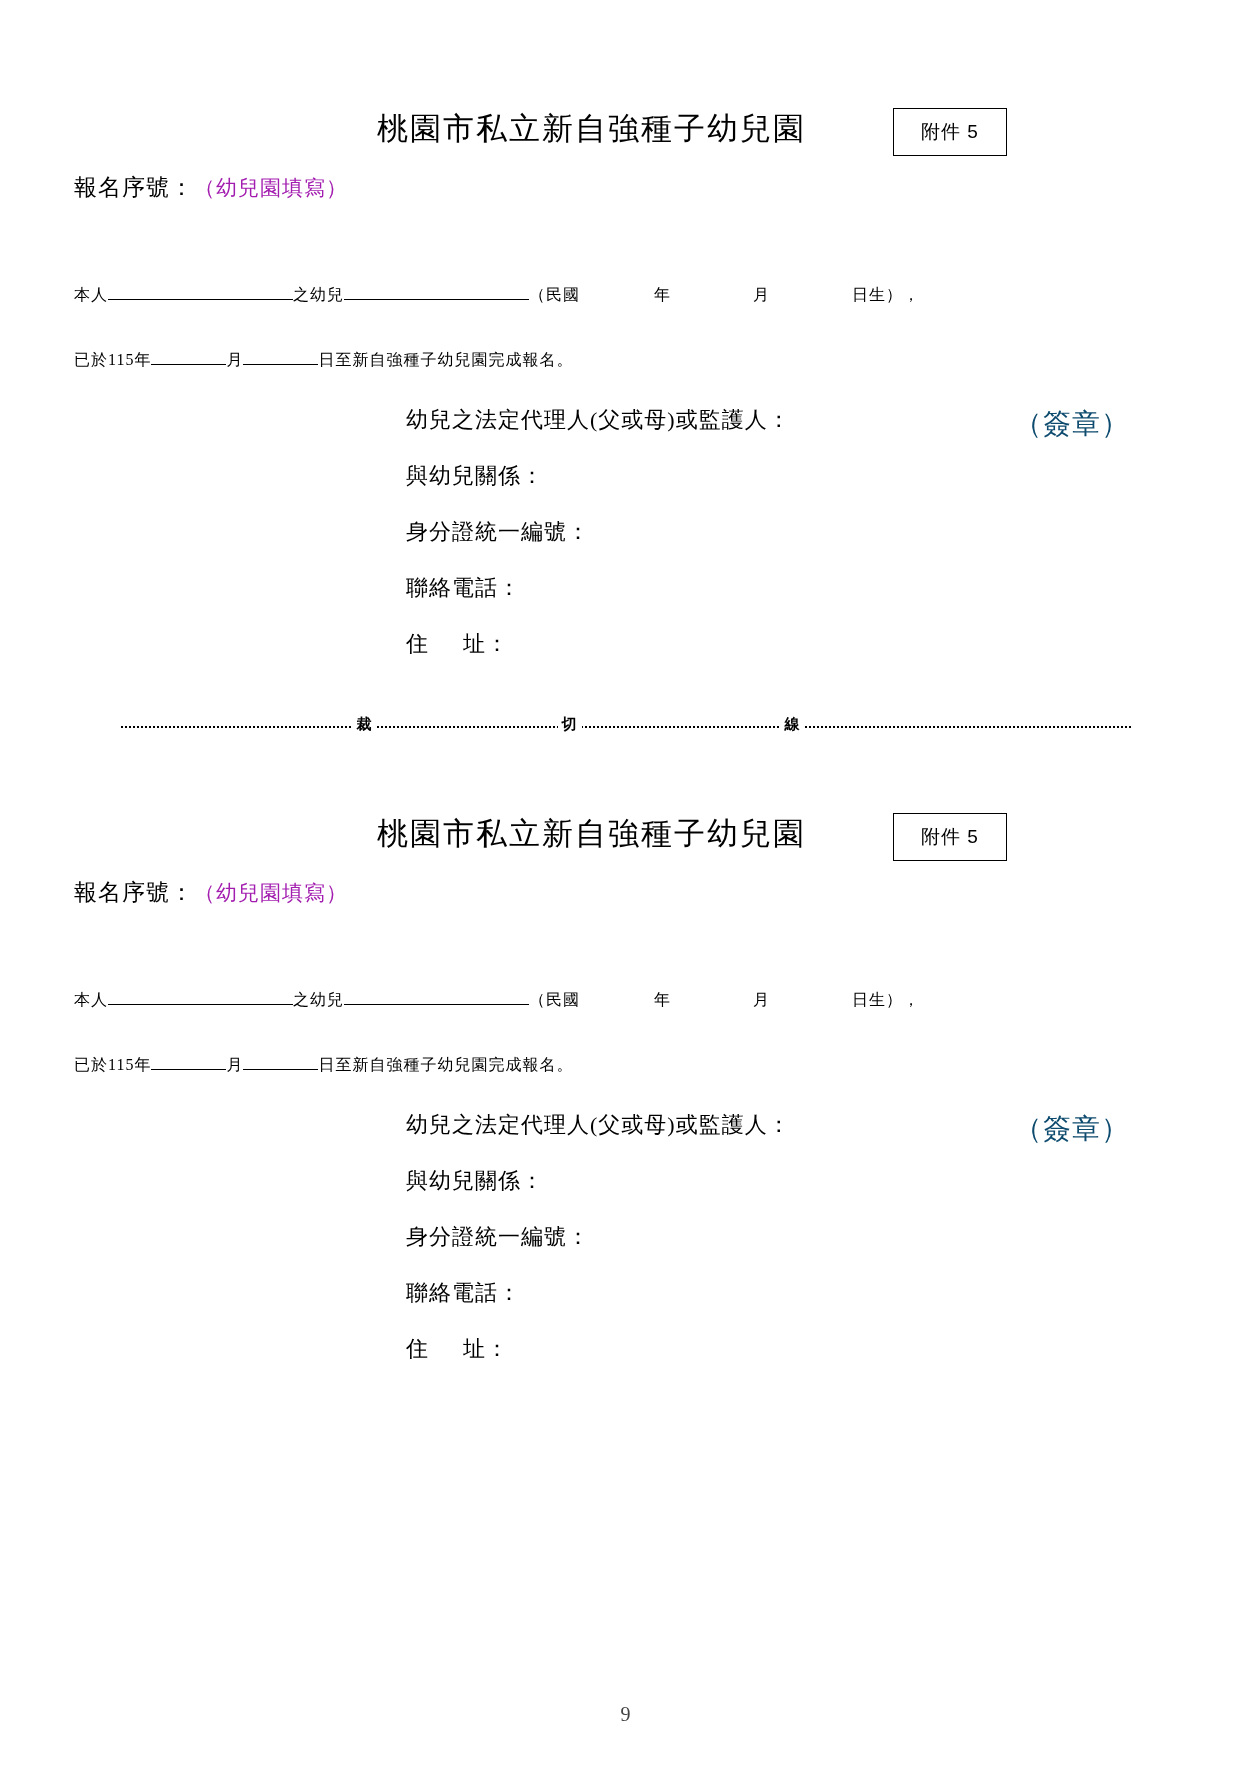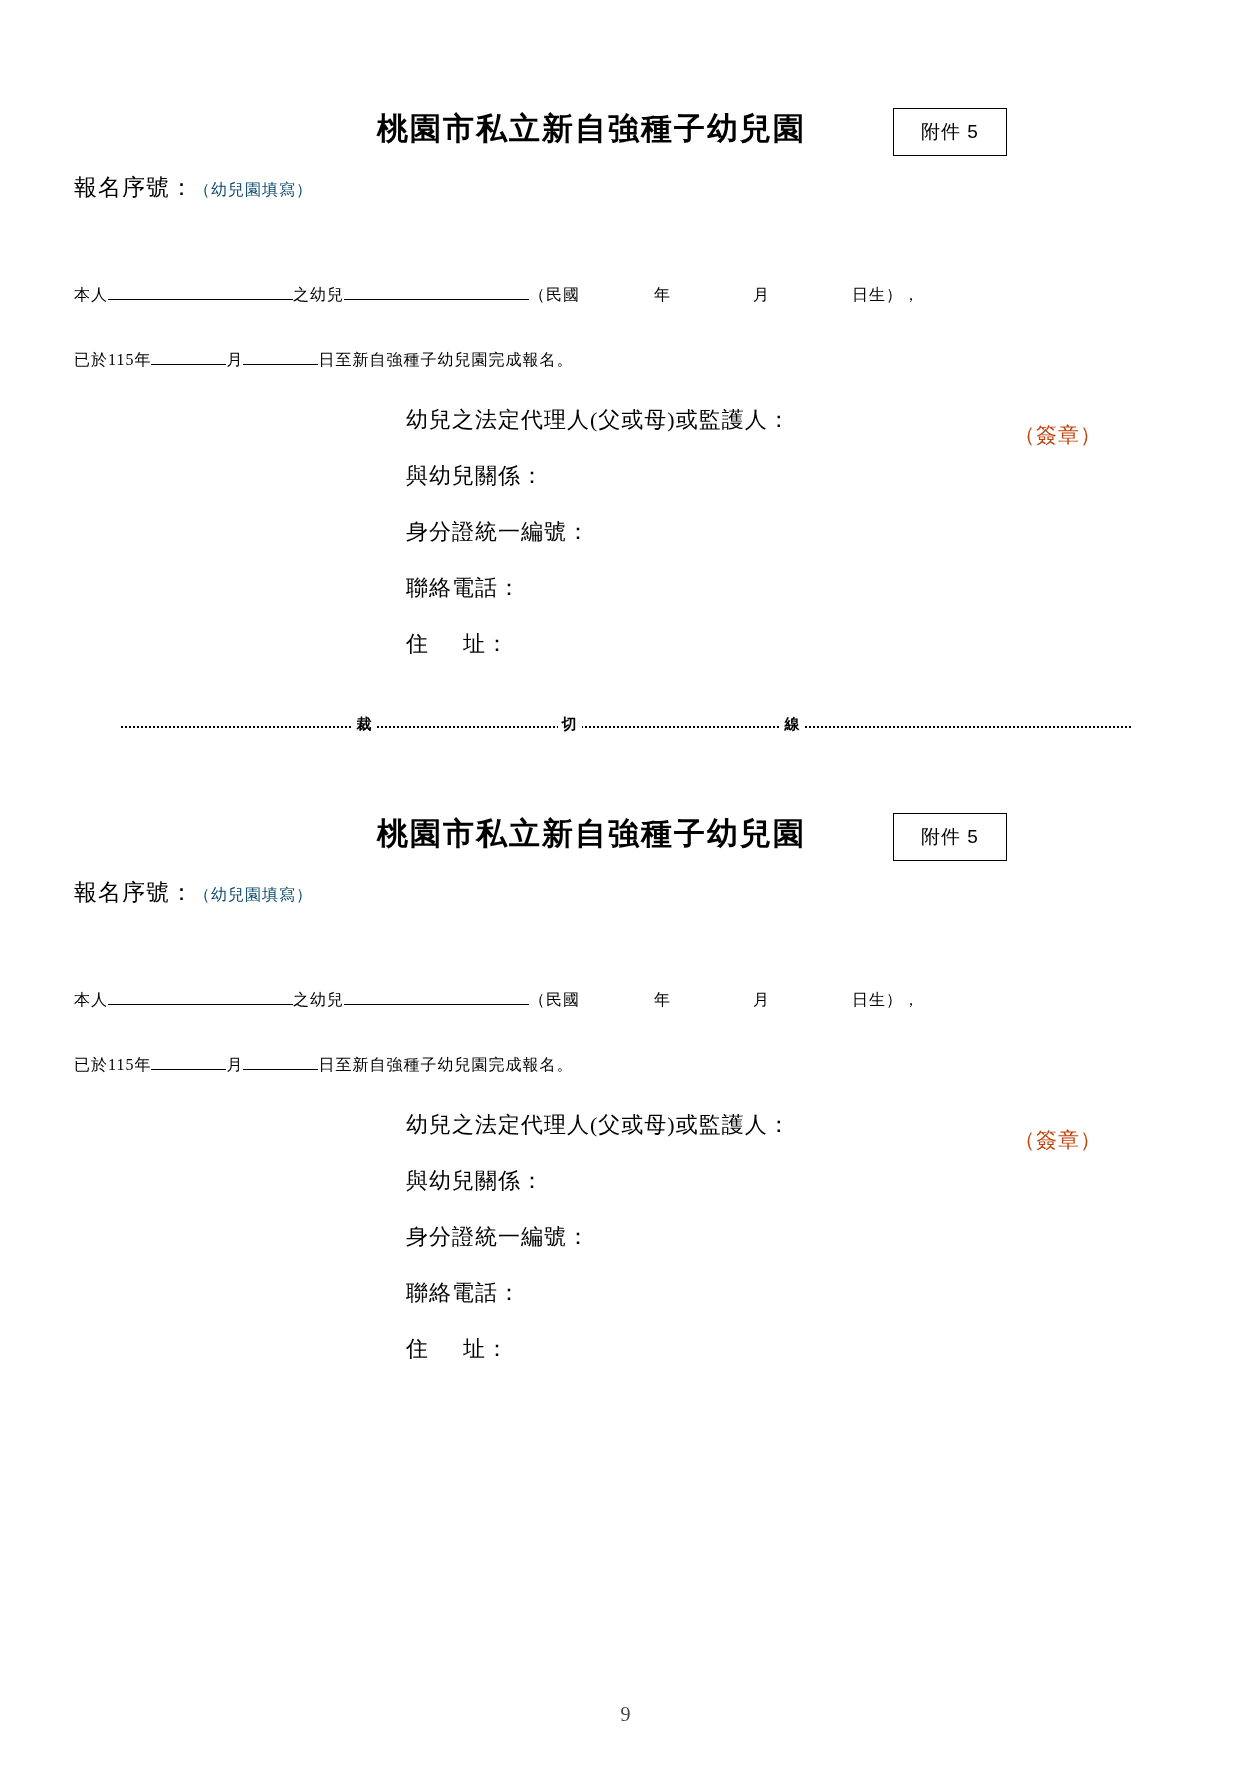--- a/index.html
+++ b/index.html
@@ -39,39 +39,39 @@
     display: flex;
     align-items: center;
     justify-content: center;
     font-family: Liberation Sans, sans-serif;
     font-size: 19px;
     letter-spacing: 1px;
   }
 
   .title-line {
     text-align: center;
-    font-weight: bold;
+    font-weight: normal;
     font-size: 31px;
     letter-spacing: 2px;
     line-height: 1.35;
     padding-right: 68px;
   }
   .title-line.second {
     font-size: 31px;
   }
 
   .serial-line {
     font-size: 23px;
     letter-spacing: 1px;
     margin-left: 74px;
     margin-top: 22px;
   }
   .serial-hint {
-    color: #0c4a6e;
-    font-size: 16px;
+    color: #a21caf;
+    font-size: 21px;
   }
 
   .body-line {
     font-size: 16px;
     letter-spacing: 1px;
     margin-left: 74px;
   }
   .ul-long {
     display: inline-block;
     width: 185px;
@@ -96,23 +96,23 @@
   .field-row {
     font-size: 22px;
     letter-spacing: 1px;
     margin-bottom: 26px;
     position: relative;
     white-space: nowrap;
   }
   .field-row .seal {
     position: absolute;
     left: 608px;
-    top: 16px;
-    color: #c2410c;
-    font-size: 21px;
+    top: 0;
+    color: #0c4a6e;
+    font-size: 28px;
   }
   .addr-spacer { display:inline-block; width: 34px; }
 
   .cut-line {
     position: relative;
     margin: 0 auto;
     width: 1010px;
     height: 24px;
   }
   .cut-line .dash {

